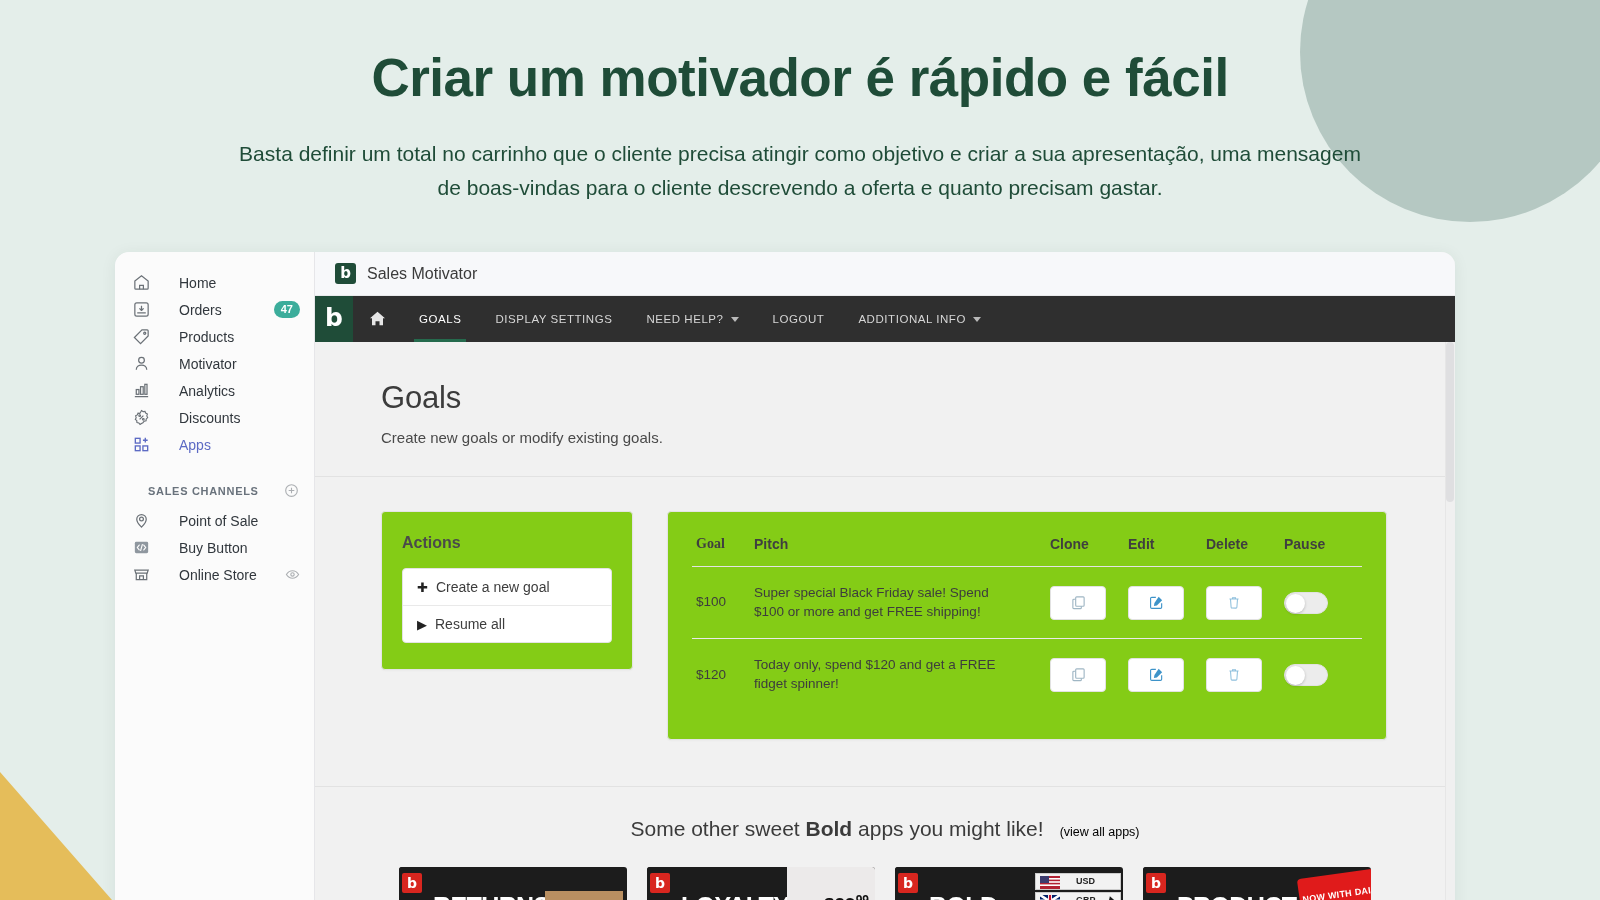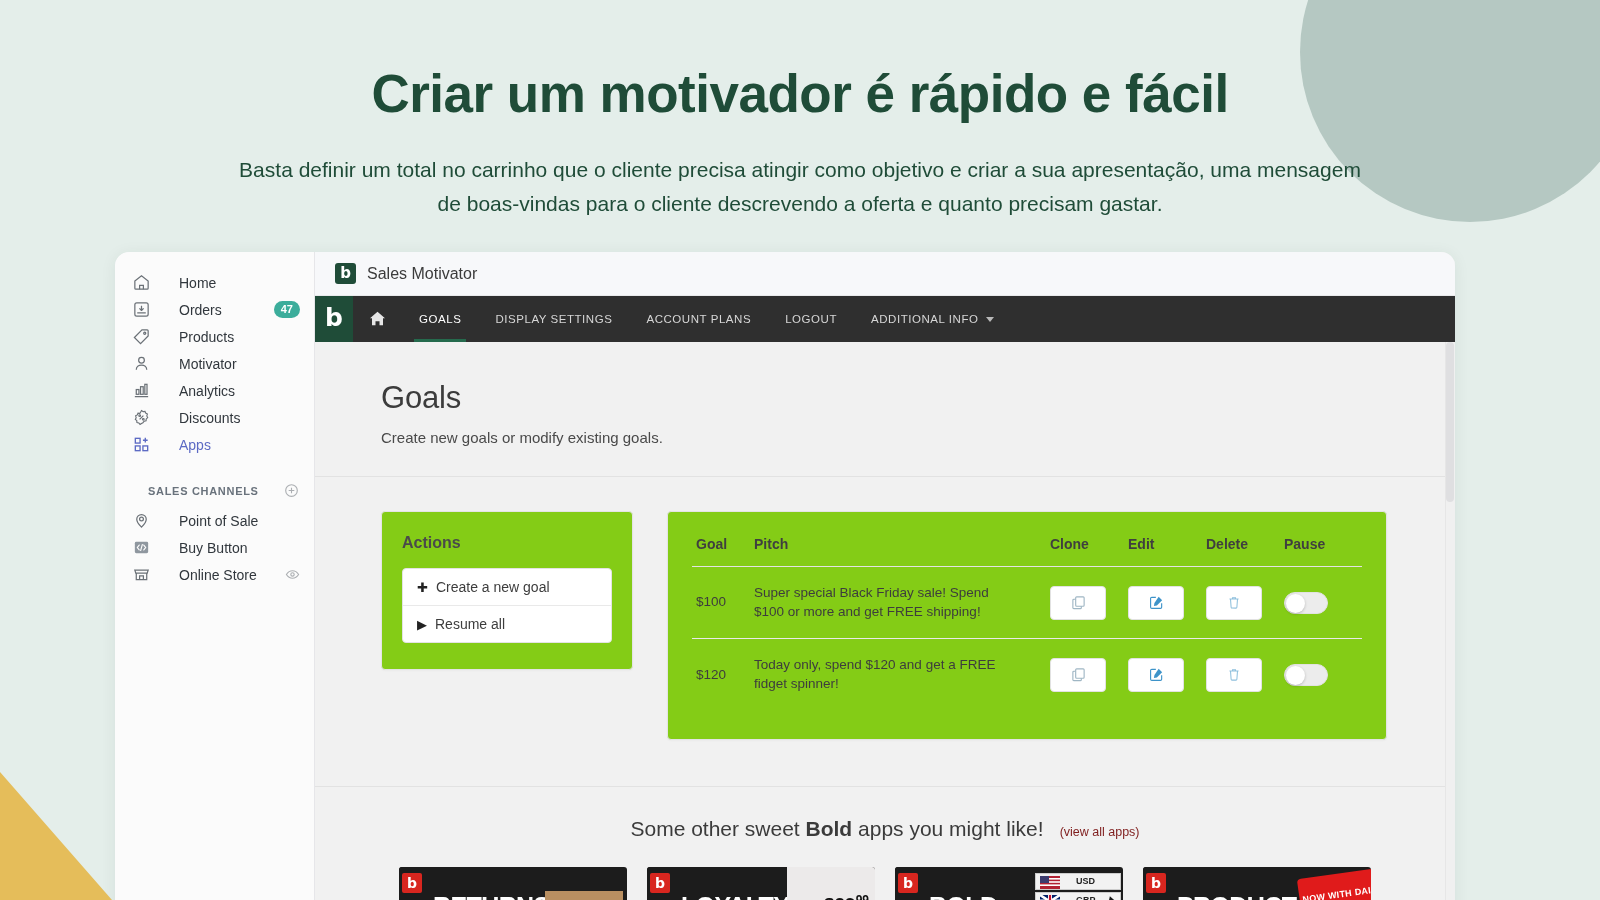--- a/index.html
+++ b/index.html
@@ -17,21 +17,21 @@
     background: #b5c8c2; z-index: 0;
   }
   .deco-triangle {
     position: absolute; left: 0; bottom: 0;
     width: 0; height: 0; z-index: 3;
     border-left: 112px solid #e5bd5a;
     border-top: 128px solid transparent;
   }
 
   
-  .hero { position: relative; z-index: 2; text-align: center; padding-top: 64px; }
+  .hero { position: relative; z-index: 2; text-align: center; padding-top: 48px; }
   .hero-title {
     font-size: 53px; font-weight: 700; color: #1f4c38;
     letter-spacing: -0.5px; line-height: 1.15;
   }
   .hero-sub {
     margin: 28px auto 16px; max-width: 1135px;
     font-size: 21px; line-height: 1.62; color: #1f4c38; font-weight: 400;
   }
 
   
@@ -148,21 +148,21 @@
   .action-row + .action-row { border-top: 1px solid #e9e9e9; }
   .glyph { font-size: 13px; color: #222; line-height: 1; }
 
   
   .table-card { width: 720px; padding: 24px 24px 28px; }
   table { width: 100%; border-collapse: collapse; }
   thead th {
     text-align: left; font-size: 14px; font-weight: 700; color: #3f3f3f;
     padding: 0 0 14px 0; border-bottom: 1px solid #e3e3e3;
   }
-  thead th:first-child { padding-left: 4px; }
+  thead th:first-child { padding-left: 4px; font-family: Liberation Serif, serif; }
   tbody td {
     padding: 17px 0; font-size: 13.5px; color: #3d3d3d;
     border-bottom: 1px solid #e9e9e9; vertical-align: middle; line-height: 1.38;
   }
   tbody tr:last-child td { border-bottom: none; }
   td.goal { padding-left: 4px; width: 62px; white-space: nowrap; }
   td.pitch { padding-right: 28px; }
   th.c, td.c { text-align: left; width: 78px; }
   .icon-btn {
     width: 56px; height: 34px; border: 1px solid #e2e2e2; border-radius: 4px;
@@ -176,21 +176,21 @@
   }
   .toggle .knob {
     position: absolute; left: 1px; top: 1px; width: 19px; height: 19px;
     border-radius: 50%; background: #fff; box-shadow: 0 1px 3px rgba(0,0,0,.22);
   }
 
   
   .promo { border-top: 1px solid #e2e2e2; background: #f1f1f1; padding: 30px 0 0; margin-top: 46px; }
   .promo-head { text-align: center; font-size: 21px; color: #3b3b3b; }
   .promo-head b { font-weight: 700; }
-  .promo-link { color: #7f1d1d; font-size: 12.5px; margin-left: 16px; }
+  .promo-link { color: #000000; font-size: 12.5px; margin-left: 16px; }
   .promo-cards { display: flex; gap: 20px; justify-content: center; margin-top: 26px; }
   .promo-card {
     width: 228px; height: 80px; background: #1c1c1c; border-radius: 3px;
     position: relative; overflow: hidden; display: flex; align-items: center;
   }
   .pc-bolt {
     width: 26px; height: 100%; background: #1c1c1c; display: flex;
     flex-direction: column; align-items: center; padding-top: 6px; gap: 4px; flex: 0 0 26px;
   }
   .pc-bolt .sq {
@@ -383,24 +383,25 @@
         </div>
 
         <div class="tn active">
           <span>GOALS</span>
         </div>
 
         <div class="tn">
           <span>DISPLAY SETTINGS</span>
         </div>
 
-
         <div class="tn">
-          <span>ACCOUNT PLANS</span>
-        </div>
+          <span>NEED HELP?</span>
+          <span class="caret"></span>
+        </div>
+
 
         <div class="tn">
           <span>LOGOUT</span>
         </div>
 
         <div class="tn">
           <span>ADDITIONAL INFO</span>
           <span class="caret"></span>
         </div>
       </div>

